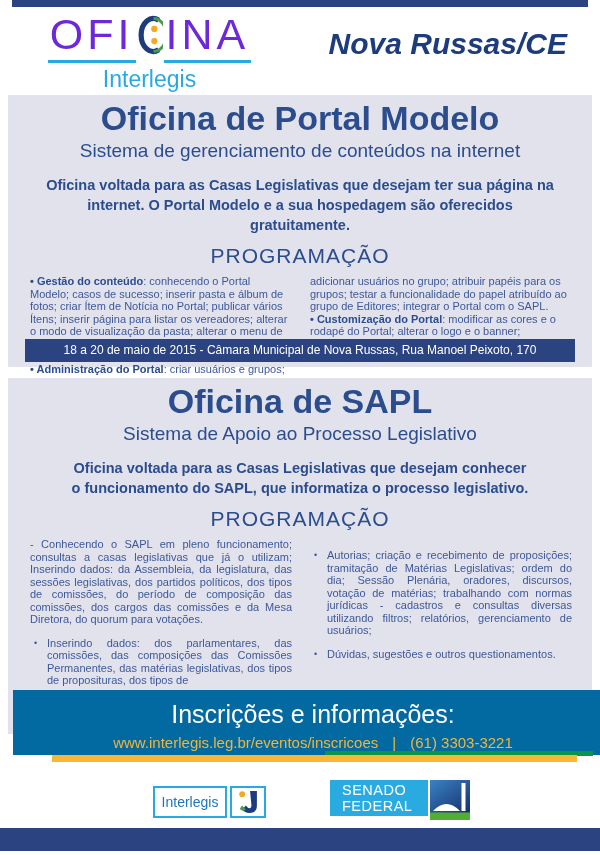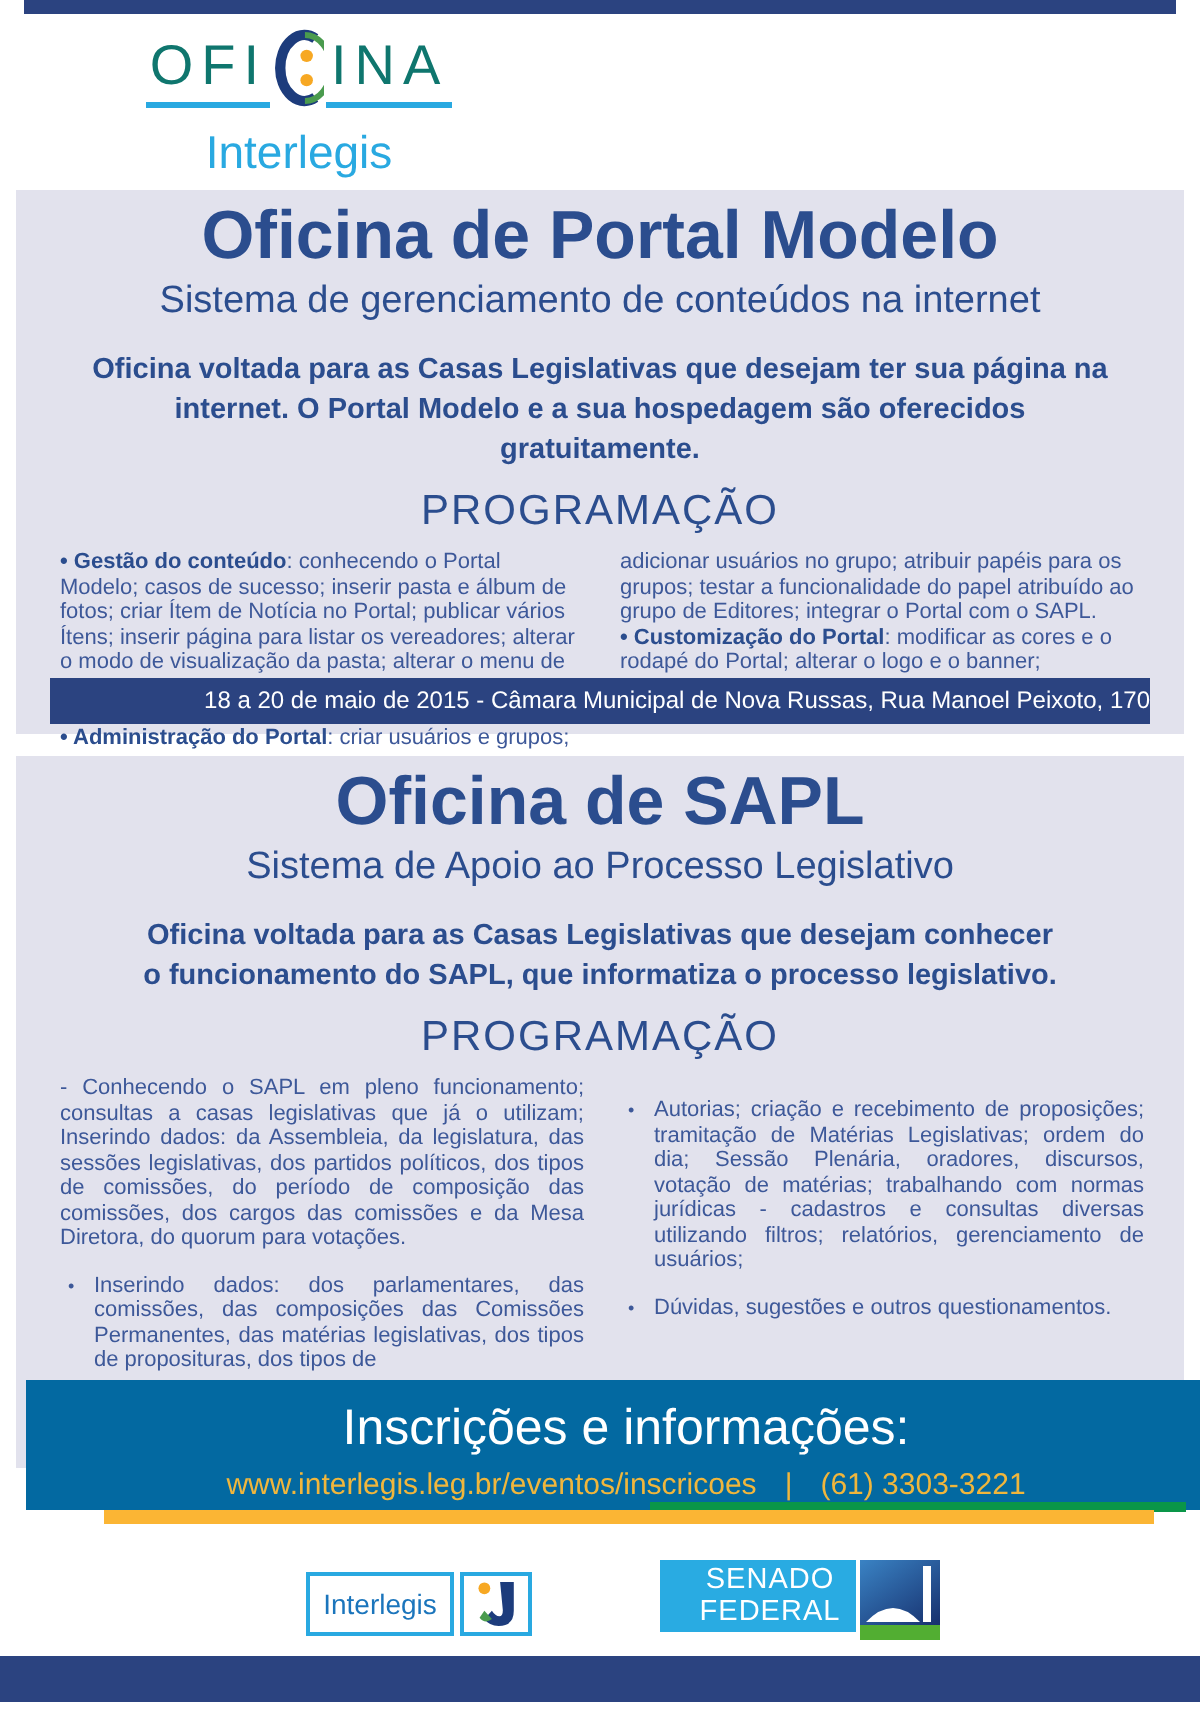--- a/index.html
+++ b/index.html
@@ -5,54 +5,54 @@
   * { margin:0; padding:0; box-sizing:border-box; }
   html,body { background:#ffffff; }
   .page {
     position:relative; width:600px; height:855px; margin:0 auto;
     background:#ffffff; overflow:hidden;
     font-family:"Liberation Sans", sans-serif;
   }
   
   .topbar { position:absolute; top:0; left:12px; width:576px; height:7px; background:#2b4380; }
   .brand { position:absolute; top:13px; left:52px; width:195px; text-align:center; }
-  .brand-word { display:flex; align-items:center; justify-content:center; color:#0f766e; font-size:28px; letter-spacing:4px; line-height:1; }
+  .brand-word { display:flex; align-items:center; justify-content:center; color:#6d28d9; font-size:43px; letter-spacing:4px; line-height:1; }
   .brand-seg { border-bottom:3px solid #29a9e1; padding:0 2px 4px 2px; }
   .brand-c { margin:0 1px; display:block; }
   .brand-sub { color:#29a9e1; font-size:23px; margin-top:3px; }
   .location { position:absolute; top:27px; right:33px; color:#1d3c7c; font-size:30px; font-weight:bold; font-style:italic; }
   
   .section { position:absolute; left:8px; width:584px; background:#e2e2ed; }
   .sec-portal { top:95px; height:272px; }
   .sec-sapl  { top:378px; height:356px; }
   .sec-title { text-align:center; color:#2b4d8e; font-weight:bold; font-size:34px; padding-top:5px; line-height:1.1; }
   .sec-sub   { text-align:center; color:#2b4d8e; font-weight:normal; font-size:19px; margin-top:3px; }
   .sec-intro { text-align:center; color:#2b4d8e; font-weight:bold; font-size:14.5px; line-height:1.38; margin-top:13px; padding:0 34px; }
   .sec-sapl .sec-intro { padding:0 62px; }
   .prog-head { text-align:center; color:#2b4d8e; font-size:21px; letter-spacing:1px; margin-top:9px; }
   .cols { display:flex; gap:18px; padding:7px 20px 0 22px; color:#3d5899; font-size:11px; line-height:12.5px; }
   .col { flex:1; }
   .lead { font-weight:bold; color:#2b4d8e; }
   .sec-sapl .col { text-align:justify; }
   .bullet-row { display:flex; margin-top:11px; }
   .bullet-marker { width:17px; flex:none; padding-left:4px; font-size:9px; line-height:12.5px; }
   .bullet-text { flex:1; text-align:justify; }
-  .datebar { position:absolute; left:17px; right:17px; bottom:5px; height:23px; background:#2b4380; color:#ffffff; font-size:12px; text-align:right; line-height:23px; }
+  .datebar { position:absolute; left:17px; right:17px; bottom:5px; height:23px; background:#2b4380; color:#ffffff; font-size:12px; text-align:center; line-height:23px; }
   
   .footer { position:absolute; top:690px; left:0; width:600px; height:65px; background:#0369a1; text-align:center;margin-left:13px; }
   .footer-head { color:#ffffff; font-size:25px; margin-top:10px; }
   .footer-line { color:#f0b63c; font-size:15px; margin-top:5px; }
   .footer-sep { margin:0 14px; }
   .stripe-green  { position:absolute; top:751px; left:325px; width:268px; height:5px; background:#0a9648; }
   .stripe-yellow { position:absolute; top:755px; left:52px; width:525px; height:7px; background:#fbb534; }
   
   .logo-interlegis { position:absolute; top:786px; left:153px; display:flex; height:32px; }
   .il-text-box { border:2px solid #29a9e1; background:#fff; width:74px; display:flex; align-items:center; justify-content:center; color:#1b75bc; font-size:14px; }
   .il-icon-box { border:2px solid #29a9e1; background:#fff; width:36px; margin-left:3px; display:flex; align-items:center; justify-content:center; }
-  .logo-senado { position:absolute; top:780px; left:330px; display:flex; height:36px;text-align:center; }
+  .logo-senado { position:absolute; top:780px; left:330px; display:flex; height:36px; }
   .sen-text-box { background:#29abe2; width:98px; color:#fff; font-size:14.5px; line-height:1.12; display:flex; flex-direction:column; justify-content:center; padding-left:12px; letter-spacing:0.5px; }
   .sen-icon-box { width:40px; height:40px; margin-left:2px; }
   .bottombar { position:absolute; top:828px; left:0; width:600px; height:23px; background:#2b4380; }
 </style>
 </head>
 <body>
 
 <div class="page">
 
   <div class="topbar"></div>
@@ -65,20 +65,21 @@
           <path d="M25 7 A 14 19 0 1 0 25 41" fill="none" stroke="#1d3c7c" stroke-width="6"></path>
           <path d="M19 5 A 15 19 0 0 1 19 43" fill="none" stroke="#4a9b4e" stroke-width="3.5"></path>
           <circle cx="20" cy="17" r="3.6" fill="#f7a823"></circle>
           <circle cx="20" cy="31" r="3.6" fill="#f7a823"></circle>
         </svg>
       </span>
       <span class="brand-seg">INA</span>
     </div>
     <div class="brand-sub">Interlegis</div>
   </div>
+  <div class="location">Nova Russas/CE</div>
 
   <div class="section sec-portal">
     <div class="sec-title">Oficina de Portal Modelo</div>
     <div class="sec-sub">Sistema de gerenciamento de conteúdos na internet</div>
     <div class="sec-intro">Oficina voltada para as Casas Legislativas que desejam ter sua página na internet. O Portal Modelo e a sua hospedagem são oferecidos gratuitamente.</div>
     <div class="prog-head">PROGRAMAÇÃO</div>
     <div class="cols">
       <div class="col">
         <span class="lead">• Gestão do conteúdo</span><span>: conhecendo o Portal Modelo; casos de sucesso; inserir pasta e álbum de fotos; criar Ítem de Notícia no Portal; publicar vários Ítens; inserir página para listar os vereadores; alterar o modo de visualização da pasta; alterar o menu de navegação; criar enquete e evento no Portal; inserir links internos e externos.</span><br>
         <span class="lead">• Administração do Portal</span><span>: criar usuários e grupos;</span>

